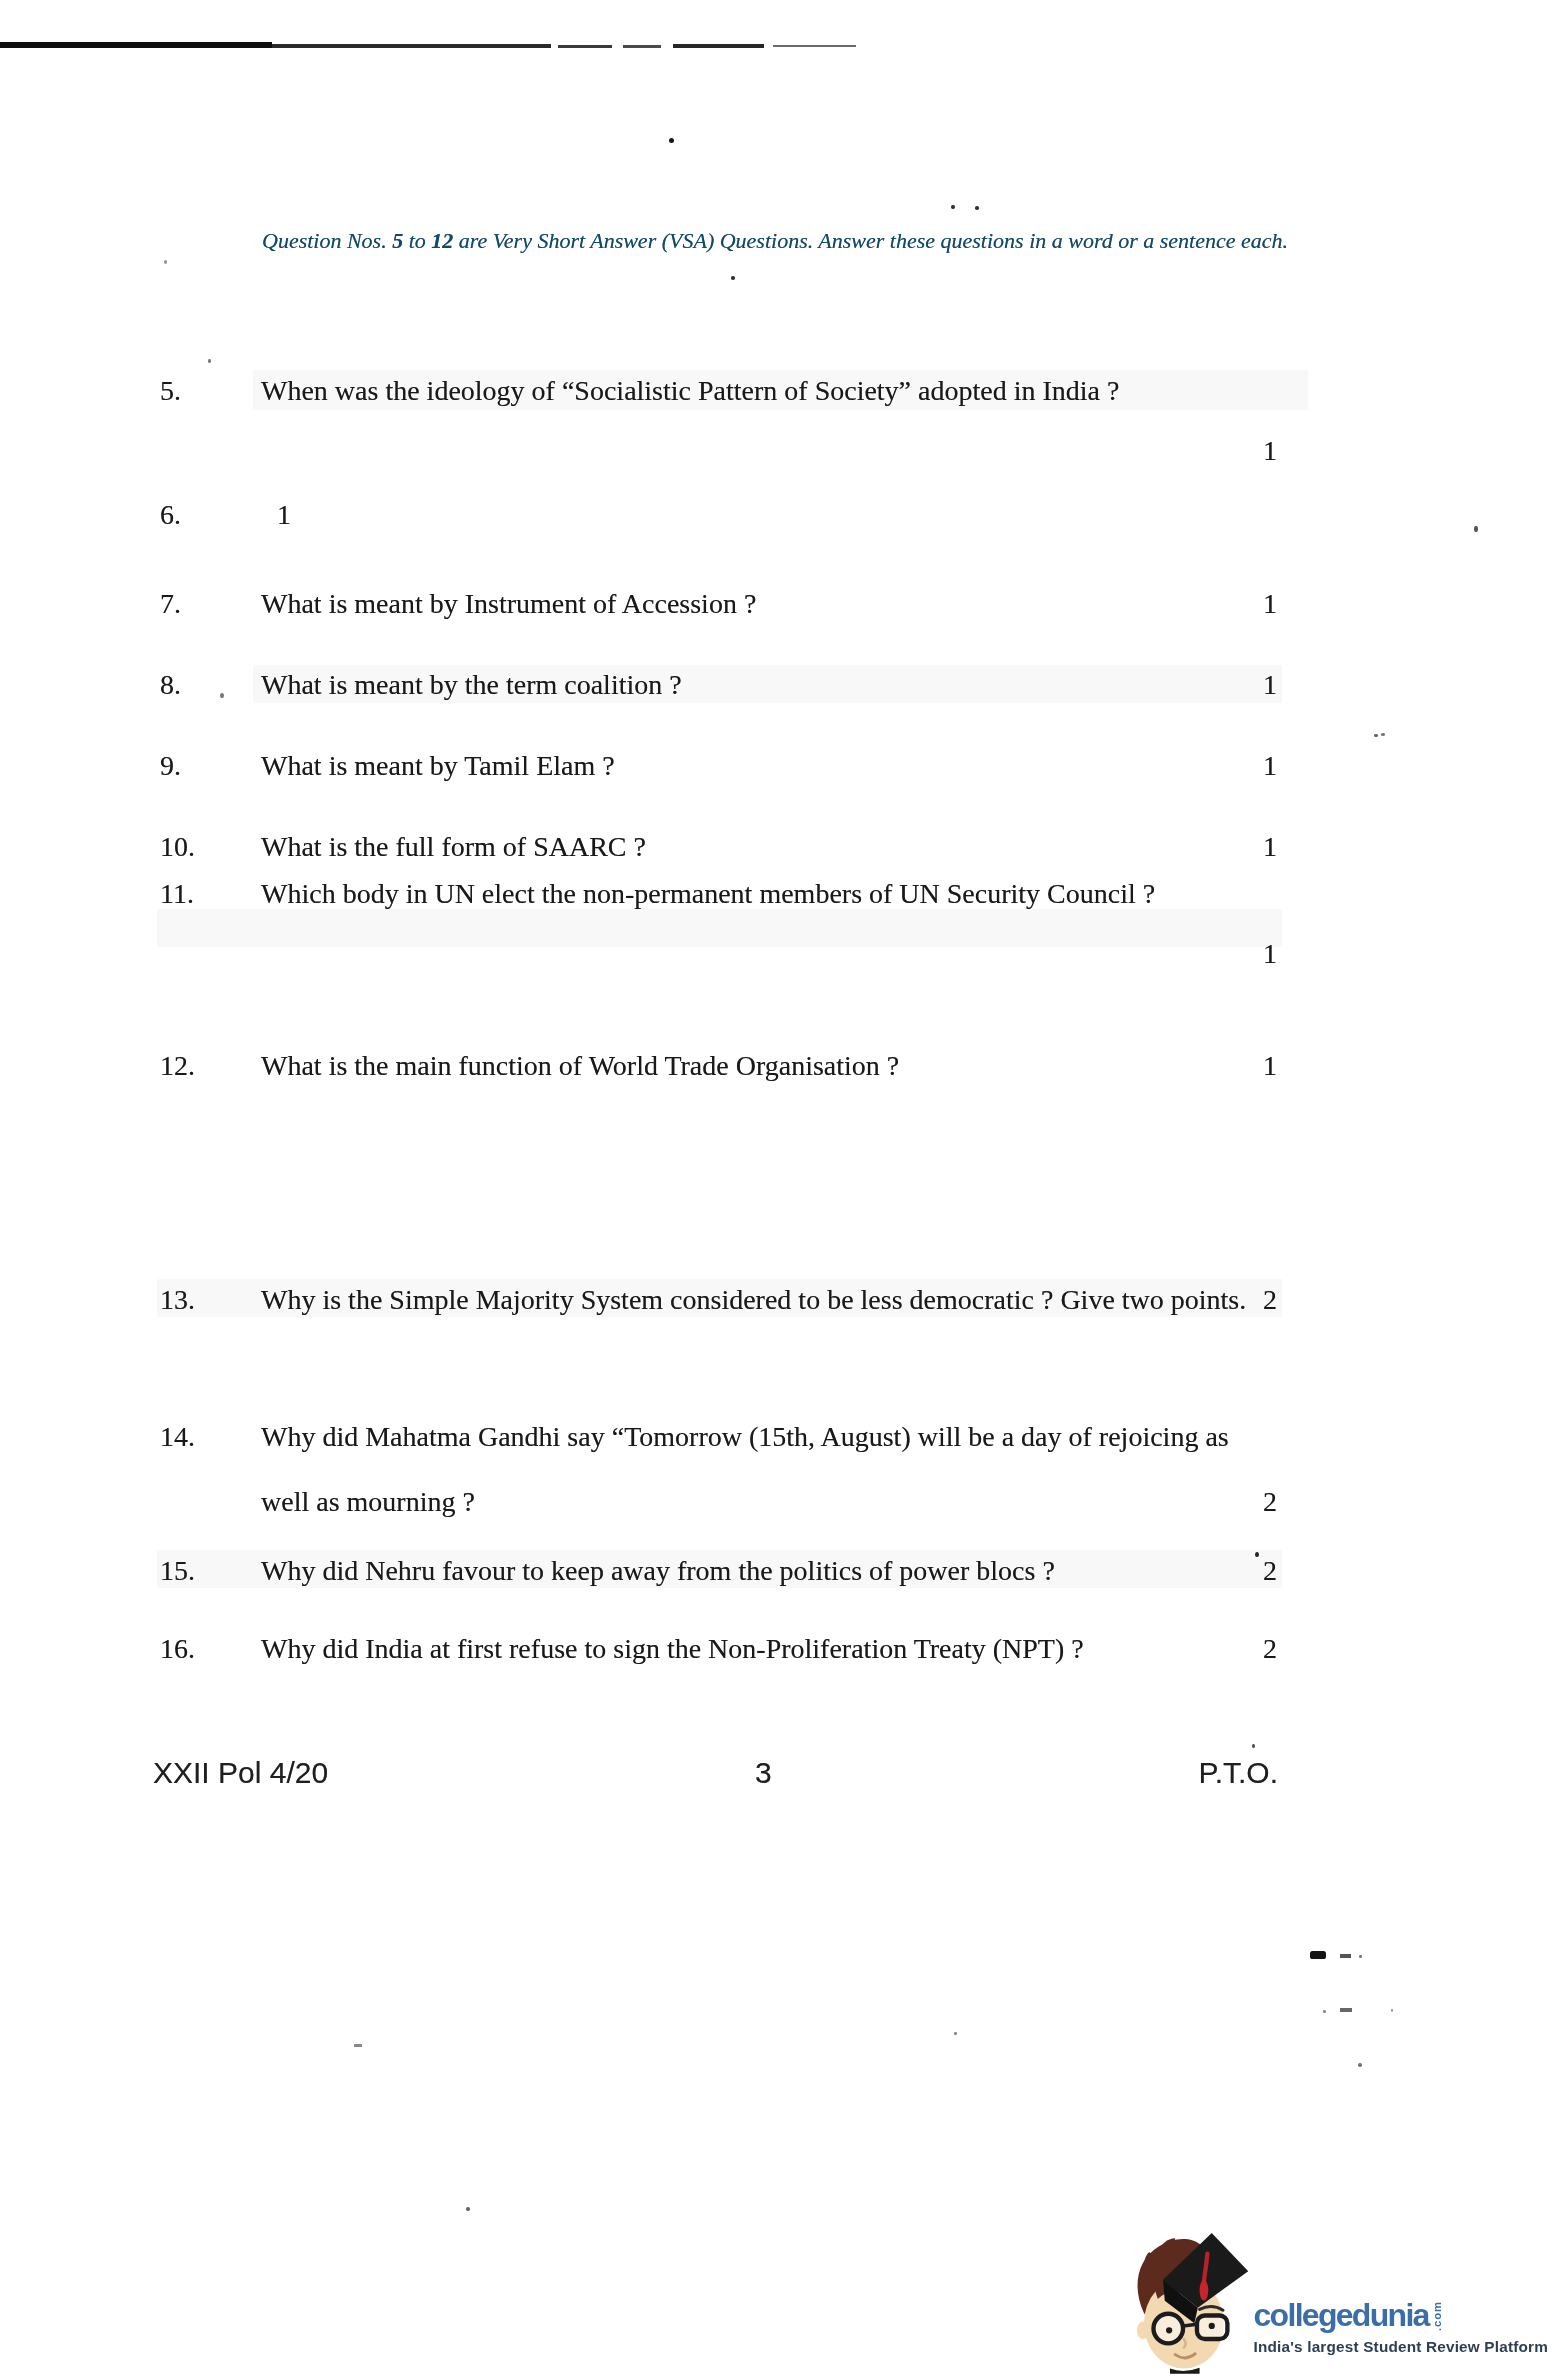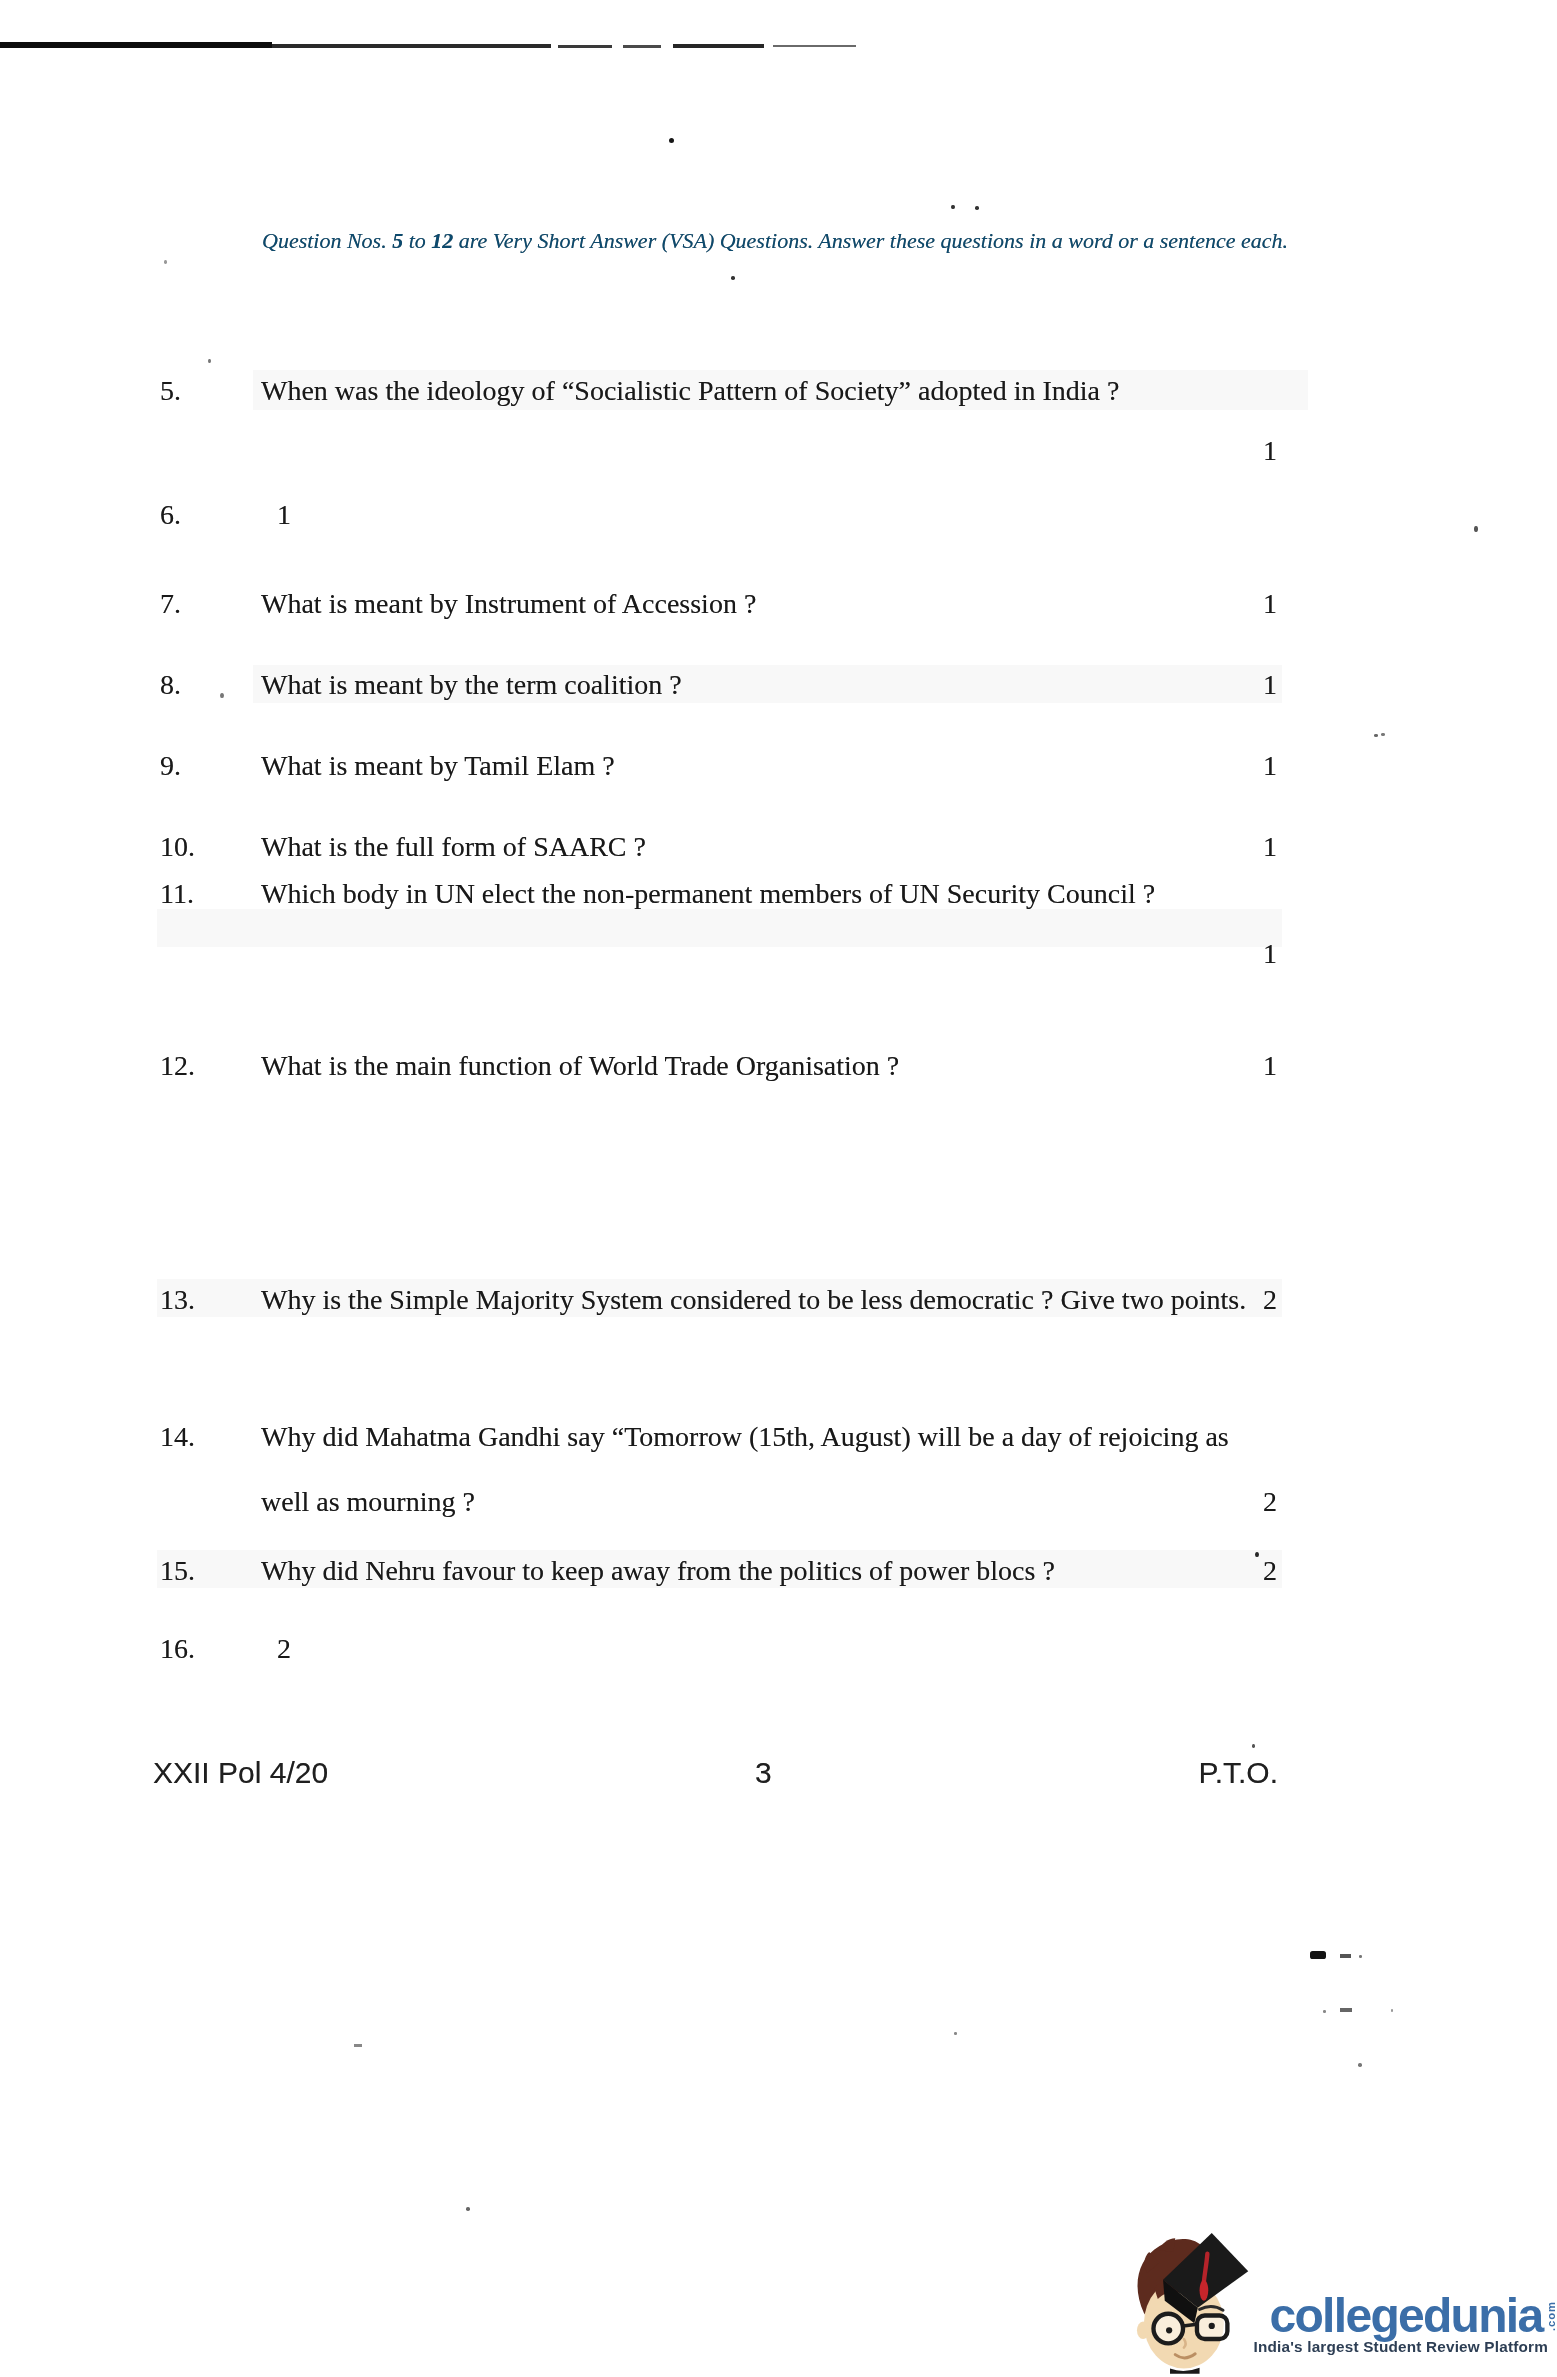--- a/index.html
+++ b/index.html
@@ -52,23 +52,22 @@
   
   .logo {
     position:absolute; left:1130px; bottom:0; width:424px;
     display:flex; align-items:flex-end;
     font-family:"Liberation Sans","DejaVu Sans",sans-serif;
   }
   .logo-mascot { flex:none; margin-right:3.5px; }
   .logo-textcol { padding-bottom:21px; }
   .logo-brandrow { display:flex; align-items:center; }
   .logo-brand {
-    font-size:48px; font-weight:bold; letter-spacing:-1.7px;
+    font-size:32px; font-weight:bold; letter-spacing:-1.7px;
     line-height:45px;
-    margin-left:16px;
   }
   .logo-tld {
     writing-mode:vertical-rl; transform:rotate(180deg);
     font-size:11.3px; font-weight:bold; letter-spacing:0.9px;
     margin-left:2.6px; line-height:12.2px;
   }
   .logo-tagline {
     font-size:15.3px; font-weight:bold; margin-top:3.5px; letter-spacing:0.2px;
   }
 </style>
@@ -188,20 +187,21 @@
   </div>
 
   <div class="qrow" style="top:1538px">
     <div class="qnum">15.</div>
     <div class="qtext">Why did Nehru favour to keep away from the politics of power blocs ?</div>
     <div class="qmark">2</div>
   </div>
 
   <div class="qrow" style="top:1616px">
     <div class="qnum">16.</div>
+    <div class="qtext">Why did India at first refuse to sign the Non-Proliferation Treaty (NPT) ?</div>
     <div class="qmark">2</div>
   </div>
 
   <div class="footer">
     <span>XXII Pol 4/20</span>
     <span>3</span>
     <span>P.T.O.</span>
   </div>
 
   <div class="logo">

